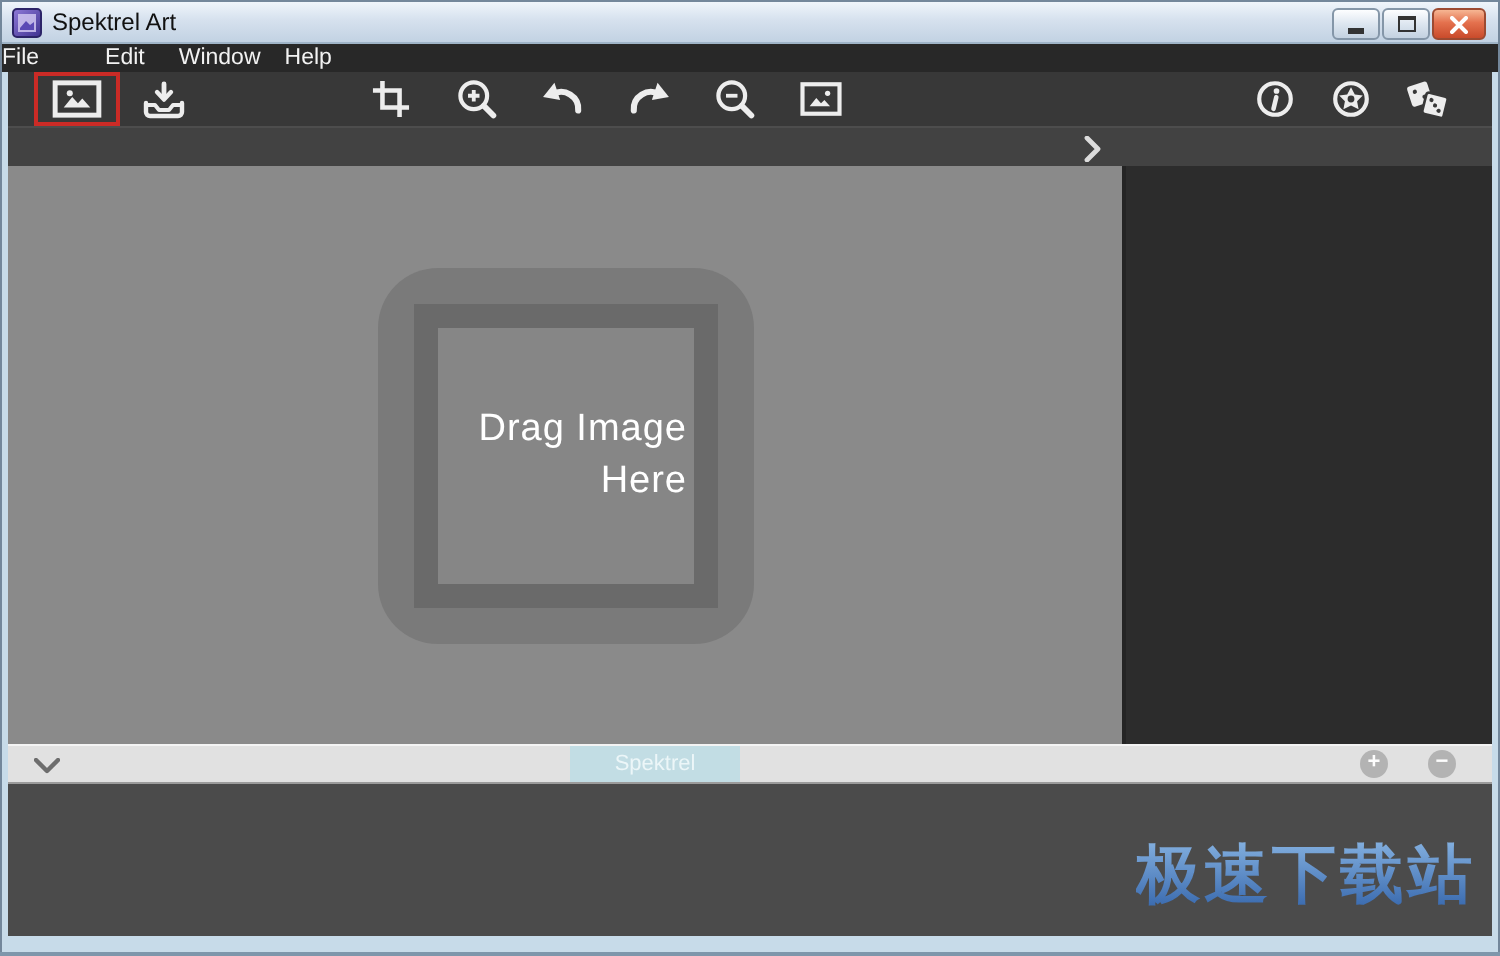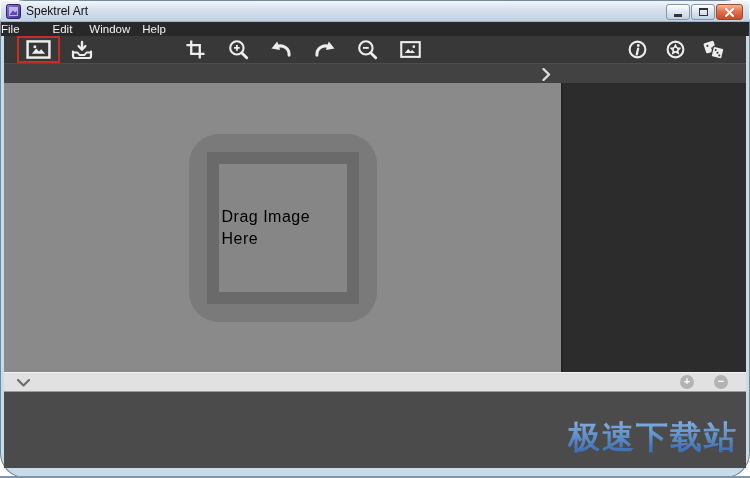--- a/index.html
+++ b/index.html
@@ -1,19 +1,19 @@
 <!DOCTYPE html>
 <html><head>
 <meta charset="utf-8">
 <style>
   * { margin:0; padding:0; box-sizing:border-box; }
   html,body { width:750px; height:478px; overflow:hidden; background:#fff;
               font-family:"Liberation Sans", sans-serif; }
   .win { position:relative; width:750px; height:478px; background:#c7dbe9;
-         box-shadow: inset 0 0 0 1px #73879b; border-radius: 25px; }
+         box-shadow: inset 0 0 0 1px #73879b; }
 
   
   .titlebar { position:absolute; top:1px; left:1px; right:1px; height:21px;
               background:linear-gradient(#eff5fb, #d6e1ee 45%, #c2d2e3);
               border-bottom:1px solid #9fb4c7; }
   .app-icon { position:absolute; left:5px; top:3px; width:15px; height:15px; }
   .win-title { position:absolute; left:25px; top:0; height:21px; line-height:21px;
                font-size:12px; color:#111; }
   .win-controls { position:absolute; right:6px; top:3px; display:flex; gap:1px; }
   .wbtn { width:24px; height:16px; border:1px solid #8496a8; border-radius:3px;
@@ -51,22 +51,22 @@
 
   .main { display:flex; height:289px; }
   .canvas { width:557px; height:289px; background:#8a8a8a;
             display:flex; align-items:center; justify-content:center; }
   .side-panel { width:185px; height:289px; background:#2c2c2c; border-left:2px solid #242424; }
 
   .dropzone { width:188px; height:188px; background:#7a7a7a; border-radius:30px;
               display:flex; align-items:center; justify-content:center; }
   .dz-ring { width:152px; height:152px; background:#868686; border:12px solid #6a6a6a;
              display:flex; align-items:center; justify-content:center; }
-  .dz-text { width:122px; color:#000000; font-size:16px; line-height:1.35;
-             text-align:left; letter-spacing:.5px; }
+  .dz-text { width:122px; color:#ffffff; font-size:19px; line-height:1.35;
+             text-align:right; letter-spacing:.5px; }
 
   .effects-bar { position:relative; height:20px; background:#e1e1e1;
                  border-top:1px solid #f3f3f3; border-bottom:1px solid #9b9b9b; }
   .chev-down { position:absolute; left:13px; top:6px; }
   .effect-tab { position:absolute; left:281px; top:0; width:85px; height:18px;
                 background:#c2dde4; color:#ecf6f8; font-size:11px; line-height:18px;
                 text-align:center; }
   .round-btn { position:absolute; top:2px; width:14px; height:14px; border-radius:50%;
                background:#b3b3b3; color:#fdfdfd; font-size:11px; font-weight:bold;
                line-height:13px; text-align:center; }
@@ -239,20 +239,21 @@
       </div>
       <div class="side-panel"></div>
     </div>
 
     <div class="effects-bar">
       <div class="chev-down">
         <svg width="13" height="8" viewBox="0 0 13 8">
           <path d="M1 1 L6.5 6.5 L12 1" fill="none" stroke="#6d6d6d" stroke-width="2.2" stroke-linecap="round" stroke-linejoin="round"></path>
         </svg>
       </div>
+      <div class="effect-tab">Spektrel</div>
       <div class="round-btn plus">+</div>
       <div class="round-btn minus">−</div>
     </div>
 
     <div class="bottom-panel">
       <div class="watermark">极速下载站</div>
     </div>
   </div>
 
   <div class="bottom-edge"></div>

